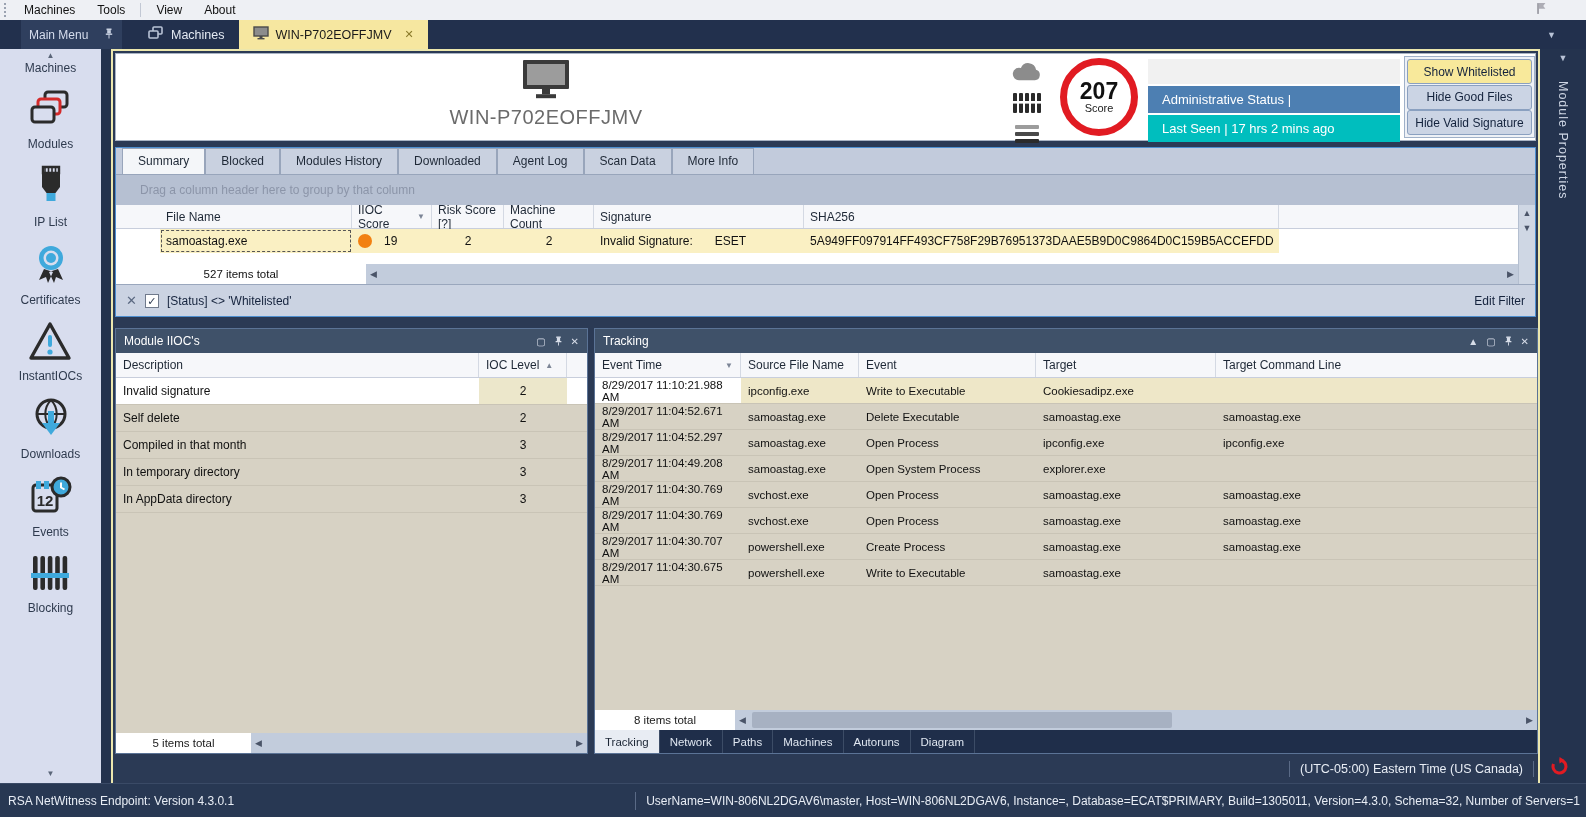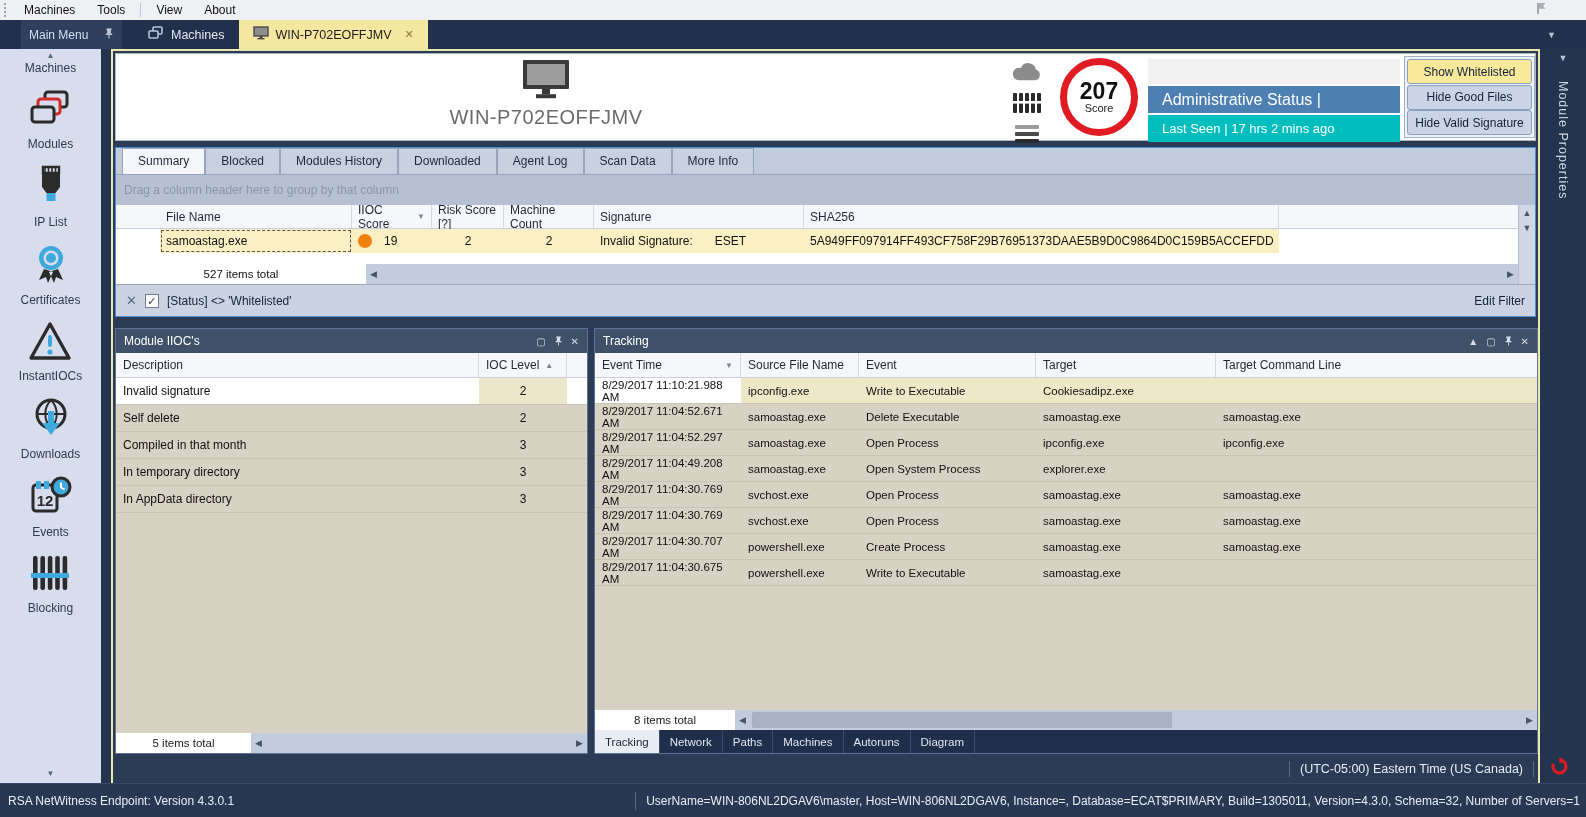--- a/index.html
+++ b/index.html
@@ -53,38 +53,38 @@
   .mh-center { position:absolute; left:290px; top:4px; width:280px; text-align:center; }
   .mh-name { font-size:20px; color:#6b6b6b; margin-top:2px; letter-spacing:0.5px; }
   .mh-icons { position:absolute; left:890px; top:6px; width:42px; display:flex; flex-direction:column; gap:6px; align-items:center; }
   .score-ring { position:absolute; left:944px; top:4px; width:78px; height:78px; border-radius:50%;
                 border:7px solid #e11b22; background:#fff; display:flex; flex-direction:column;
                 align-items:center; justify-content:center; }
   .score-num { font-size:23px; font-weight:bold; color:#111; line-height:22px; }
   .score-word { font-size:11px; color:#222; }
   .mh-bars { position:absolute; left:1032px; top:5px; width:252px; }
   .bar-gray { height:25px; background:#f1f1f1; margin-bottom:2px; }
-  .bar-blue { height:27px; background:#4d7fb2; margin-bottom:2px; color:#fff; font-size:16px;
+  .bar-blue { height:27px; background:#4d7fb2; margin-bottom:2px; color:#fff; font-size:13px;
               display:flex; align-items:center; padding-left:14px; }
   .bar-teal { height:27px; background:#00bebe; color:#fff; font-size:13px; display:flex; align-items:center; padding-left:14px; }
   .mh-buttons { position:absolute; left:1288px; top:2px; width:131px; height:82px; background:#eef1f6;
                 border:1px solid #9fb0c8; display:flex; flex-direction:column; justify-content:space-between; padding:2px; }
   .hdr-btn { height:25px; font-size:12px; color:#13223c; background:#cbd4e4; border:1px solid #8aa0c0;
              border-radius:3px; display:flex; align-items:center; justify-content:center; cursor:pointer;
              font-family:"Liberation Sans", sans-serif; }
   .hdr-btn.yellow { background:#f8e99b; }
 
   
   .grid-section { position:absolute; left:2px; top:96px; width:1421px; height:170px; background:#c2cbdc;
                   border:1px solid #4e8fd0; display:flex; flex-direction:column; }
   .mod-tabs { height:27px; display:flex; align-items:flex-end; padding-left:6px; background:#c2cbdc; border-bottom:1px solid #98a5bb; }
   .mod-tab { height:26px; line-height:25px; padding:0 15px; font-size:12px; background:#c9d1e0;
              border:1px solid #98a5bb; border-bottom:none; color:#1e2836; cursor:pointer; }
   .mod-tab.active { background:#f4f6f9; }
-  .group-row { height:30px; background:#b6c0d2; color:#8c95a9; font-size:12px; display:flex; align-items:center; padding-left:8px; }
+  .group-row { height:30px; background:#b6c0d2; color:#8c95a9; font-size:12px; display:flex; align-items:center; padding-left:24px; }
   .grid-body { flex:1; display:flex; }
   .grid-main { flex:1; display:flex; flex-direction:column; }
   .grid-header { height:24px; background:#f6f7fa; display:flex; font-size:12px; color:#1e2836; border-bottom:1px solid #c8cedc; }
   .gh-cell { border-right:1px solid #d4d9e3; padding:0 6px; display:flex; align-items:center; gap:6px; }
   .sort-glyph { font-size:8px; color:#7c8596; }
   .col-file { width:192px;margin-left:44px; } .col-iioc { width:80px; } .col-risk { width:72px; }
   .col-mach { width:90px; } .col-sig { width:210px; } .col-sha { width:475px; } .col-fill { flex:1; border-right:none; }
   .grid-row { height:24px; display:flex; font-size:12px; color:#111; background:#fff; }
   .gr-cell { padding:0 6px; display:flex; align-items:center; background:#faf0c3; }
   .gr-cell.col-fill { background:#fff; }

